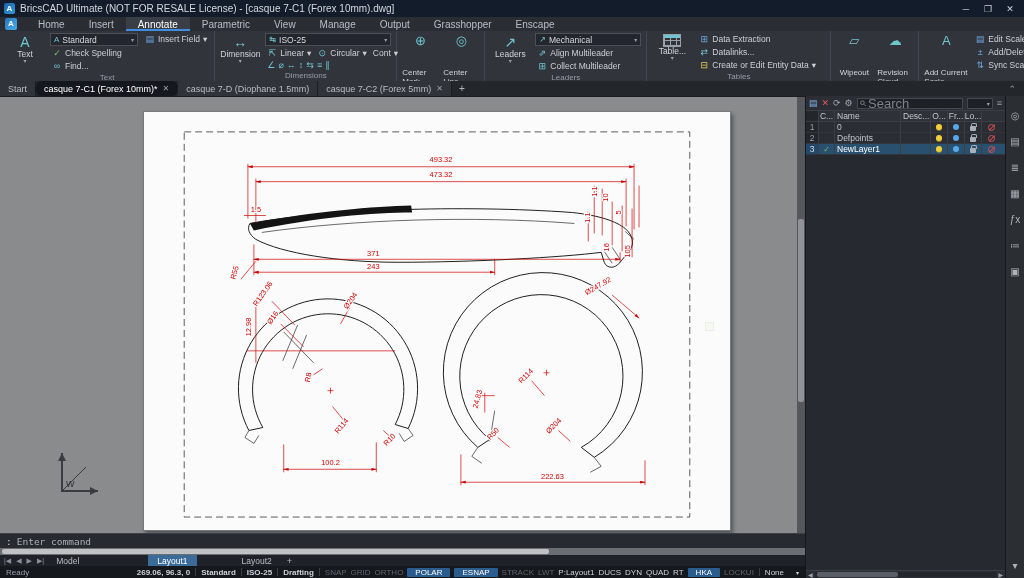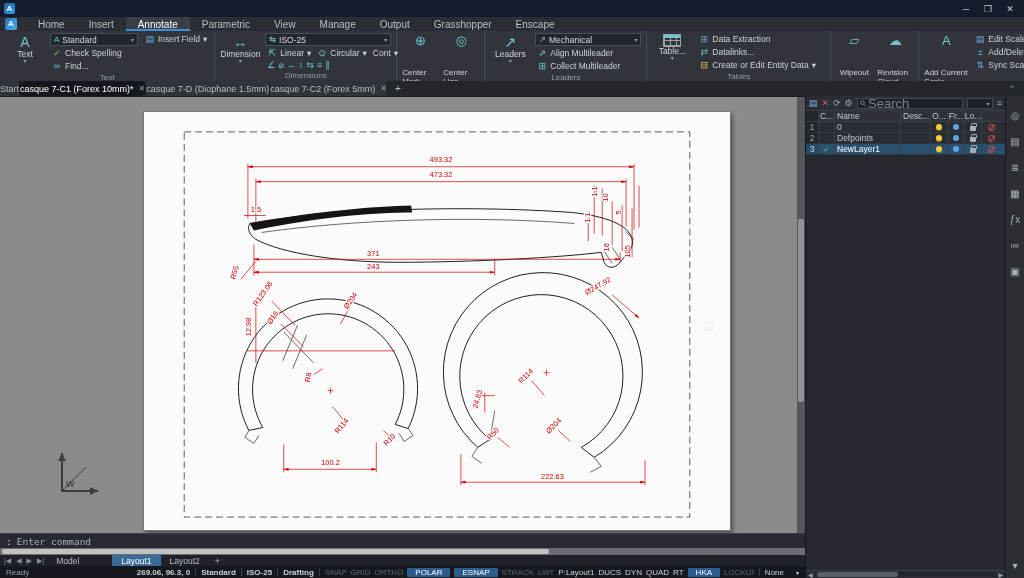--- a/index.html
+++ b/index.html
@@ -43,21 +43,21 @@
   .stackbtn { width:36px; display:flex; flex-direction:column; align-items:center; gap:1px; padding-top:1px;}
   .stackbtn .bic { font-size:13px; line-height:14px; color:#6fc6d0;}
   .stackbtn .blb { font-size:8px; line-height:8.5px; text-align:left; color:#d2d6db;margin-top:20px;}
   .tbl-ic { width:18px; height:13px; border:1px solid #9aa0a8;
      background: linear-gradient(#6fc6d0 0 3px, transparent 3px),
        repeating-linear-gradient(to right, #9aa0a8 0 1px, transparent 1px 6px),
        repeating-linear-gradient(to bottom, #9aa0a8 0 1px, transparent 1px 5px); }
 
   
   .doctabs { height:15px; background:#23262b; display:flex; align-items:stretch; flex:0 0 15px; }
-  .dtab { display:flex; align-items:center; gap:5px; padding:0 0; font-size:9px; background:#30333a; color:#b9bec5; border-right:1px solid #1b1d21; white-space:nowrap;}
+  .dtab { display:flex; align-items:center; gap:5px; padding:0 8px; font-size:9px; background:#30333a; color:#b9bec5; border-right:1px solid #1b1d21; white-space:nowrap;}
   .dtab.act { background:#14171d; color:#fff;border-radius:6px; }
   .dtab .x { font-size:8px; color:#9aa0a8; }
   .dtab-add { display:flex; align-items:center; padding:0 7px; color:#b9bec5; font-size:10px; }
   .ribbon-collapse { margin-left:auto; color:#9aa0a8; font-size:9px; display:flex; align-items:center; padding:0 8px;}
 
   
   .center-row { flex:1; display:flex; min-height:0; }
   .left-col { width:805px; display:flex; flex-direction:column; min-width:0; }
   .canvas { flex:1; background:#8a8b8d; position:relative; overflow:hidden; border-top:1px solid #1b1d21;}
   .paper { position:absolute; left:143px; top:14px; width:588px; height:420px; background:#fbfbfb; box-shadow:2px 3px 4px rgba(0,0,0,.4); border:1px solid #77787a;}
@@ -139,20 +139,21 @@
              font-family:"Liberation Sans",sans-serif;
              paint-order:stroke; stroke:#fbfbfb; stroke-width:2.2px; }
 </style>
 </head>
 <body>
 
 <div class="app">
 
   <div class="titlebar">
     <div class="logo">A</div>
+    <div class="title-text">BricsCAD Ultimate (NOT FOR RESALE License) - [casque 7-C1 (Forex 10mm).dwg]</div>
     <div class="winbtns">
       <div class="winbtn">─</div>
       <div class="winbtn">❐</div>
       <div class="winbtn">✕</div>
     </div>
   </div>
 
   <div class="menubar">
     <div class="menu-logo">A</div>
   <div class="mtab">Home</div>
@@ -475,21 +476,21 @@
 
       <div class="hscroll">
           <div class="thumb"></div>
         </div>
 
       <div class="layoutbar">
         <span class="lnav">|◀</span>
         <span class="lnav">◀</span>
         <span class="lnav">▶</span>
         <span class="lnav">▶|</span>
-        <span id="layout-tabs" style="display: inline-flex;">
+        <span id="layout-tabs" style="display: inline-flex; gap: 36px;">
             <span class="ltab">Model</span>
             <span class="ltab act">Layout1</span>
             <span class="ltab">Layout2</span>
           </span>
         <span class="ltab-add">
             <span>+</span>
           </span>
       </div>
 
       <div class="statusbar">

